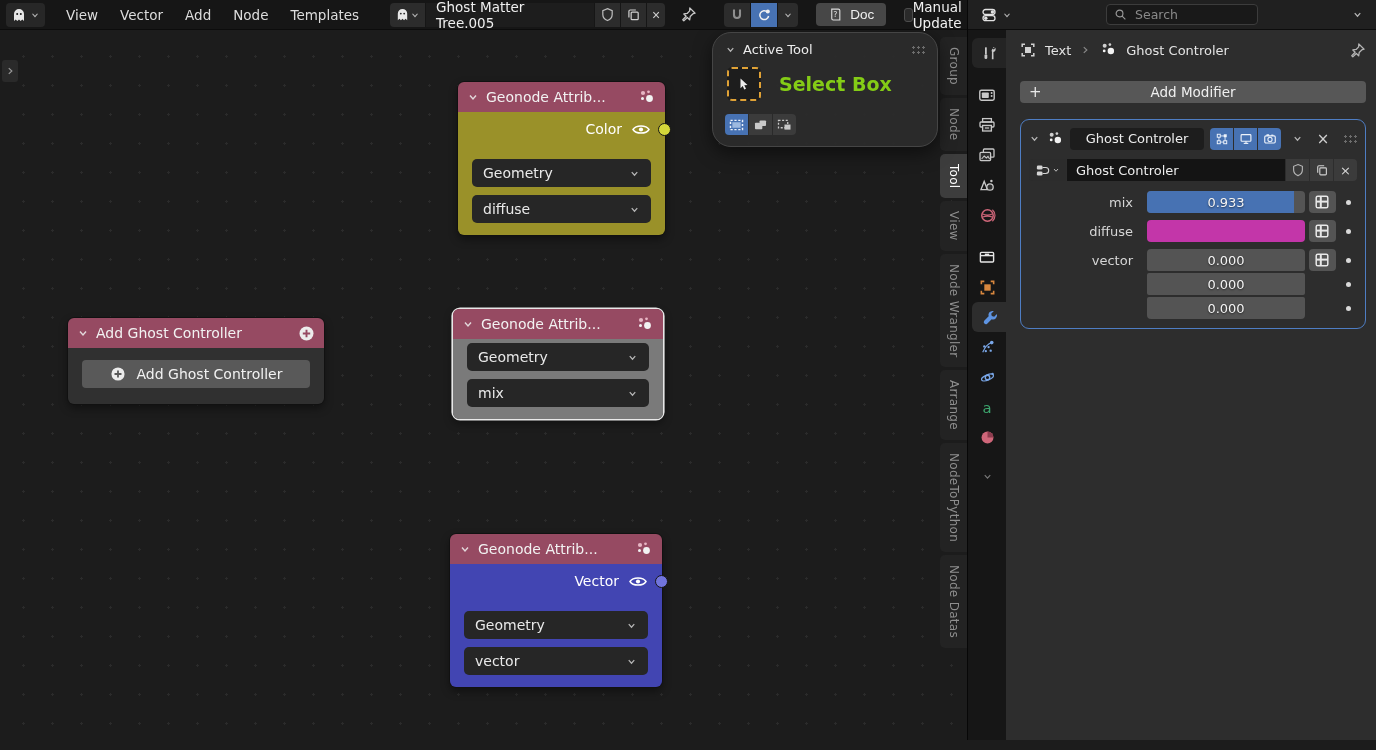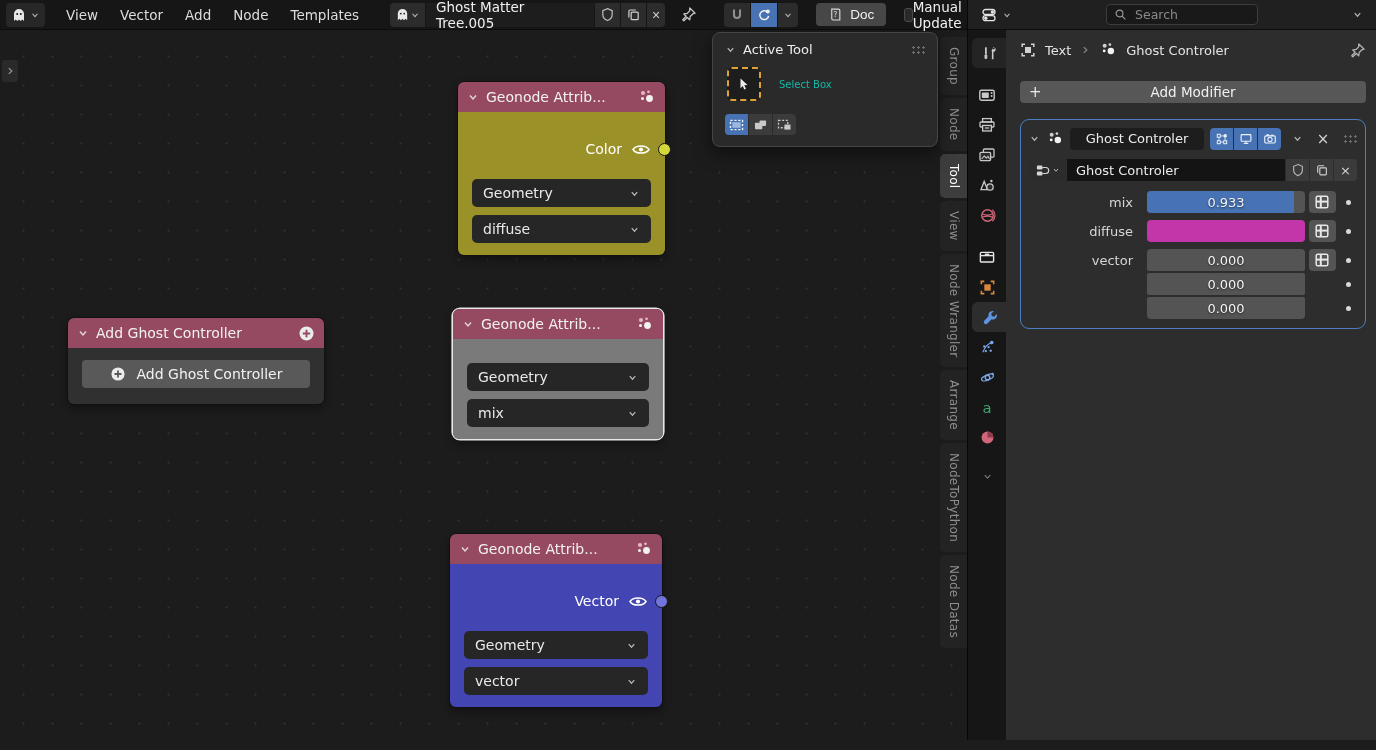--- a/index.html
+++ b/index.html
@@ -47,43 +47,43 @@
   .ne-canvas { position:absolute; top:30px; left:0; right:0; bottom:0;
     background-color:#1c1c1c;
     background-image:radial-gradient(circle,#2b2b2b 1px,transparent 1.35px);
     background-size:29px 29px; background-position:9px 12px; overflow:hidden; }
 
   .npanel-toggle { position:absolute; left:2px; top:30px; width:16px; height:22px;
     background:#2a2a2a; border-radius:3px; display:flex; align-items:center; justify-content:center; }
 
   
   .tool-pop { position:absolute; left:712px; top:2px; width:226px;
-    background:rgba(43,43,43,.97); border:1px solid #454545; border-radius:8px;
+    background:rgba(43,43,43,.97); border:1px solid #454545; border-radius:19px;
     box-shadow:0 6px 18px rgba(0,0,0,.5); z-index:20; }
   .tool-pop-head { display:flex; align-items:center; gap:7px; padding:9px 12px 6px; }
   .tool-pop-title { font-size:13px; color:#ececec; flex:1; }
   .tool-row { display:flex; align-items:center; gap:18px; padding:4px 14px; }
   .tool-tile { width:34px; height:34px; background:#1d1d1d; border:2px dashed #e0a236;
     border-radius:5px; display:flex; align-items:center; justify-content:center; }
-  .tool-name { font-size:10px; color:#14b8a6; }
+  .tool-name { font-size:19px; color:#84cc16;font-weight:bold; }
   .tool-modes { display:flex; gap:1px; padding:9px 12px 11px; }
   .mode-btn { width:23px; height:21px; background:#3b3b3b; display:flex;
     align-items:center; justify-content:center; }
   .mode-btn:first-child { border-radius:4px 0 0 4px; }
   .mode-btn:last-child { border-radius:0 4px 4px 0; }
   .mode-btn.active { background:#4772b3; }
 
   
   .node { position:absolute; border-radius:7px; box-shadow:0 0 0 1px #111, 0 4px 10px rgba(0,0,0,.45);
     font-size:14px; }
   .node.selected { box-shadow:0 0 0 1.6px #e8e8e8, 0 4px 10px rgba(0,0,0,.45); }
   .node-head { height:30px; background:#964a62; border-radius:6px 6px 0 0;
     display:flex; align-items:center; gap:7px; padding:0 9px; color:#f2f2f2; }
   .node-title { flex:1; white-space:nowrap; overflow:hidden; }
-  .node-body { border-radius:0 0 6px 6px; padding:24px 14px 12px; }
+  .node-body { border-radius:0 0 6px 6px; padding:4px 14px 12px; }
   .body-yellow { background:#9a9129; }
   .body-gray   { background:#7a7a7a; }
   .body-blue   { background:#4245b2; }
   .body-dark   { background:#303030; }
   .sock-row { position:relative; display:flex; justify-content:flex-end; align-items:center;
     gap:9px; height:26px; margin-bottom:17px; color:#ffffff; }
   .socket { position:absolute; right:-20px; top:50%; margin-top:-6.5px;
     width:13px; height:13px; border-radius:50%; border:1px solid #161616; }
   .nd-select { height:28px; background:#262626; border-radius:5px; margin-bottom:8px;
     display:flex; align-items:center; justify-content:space-between; padding:0 11px;

